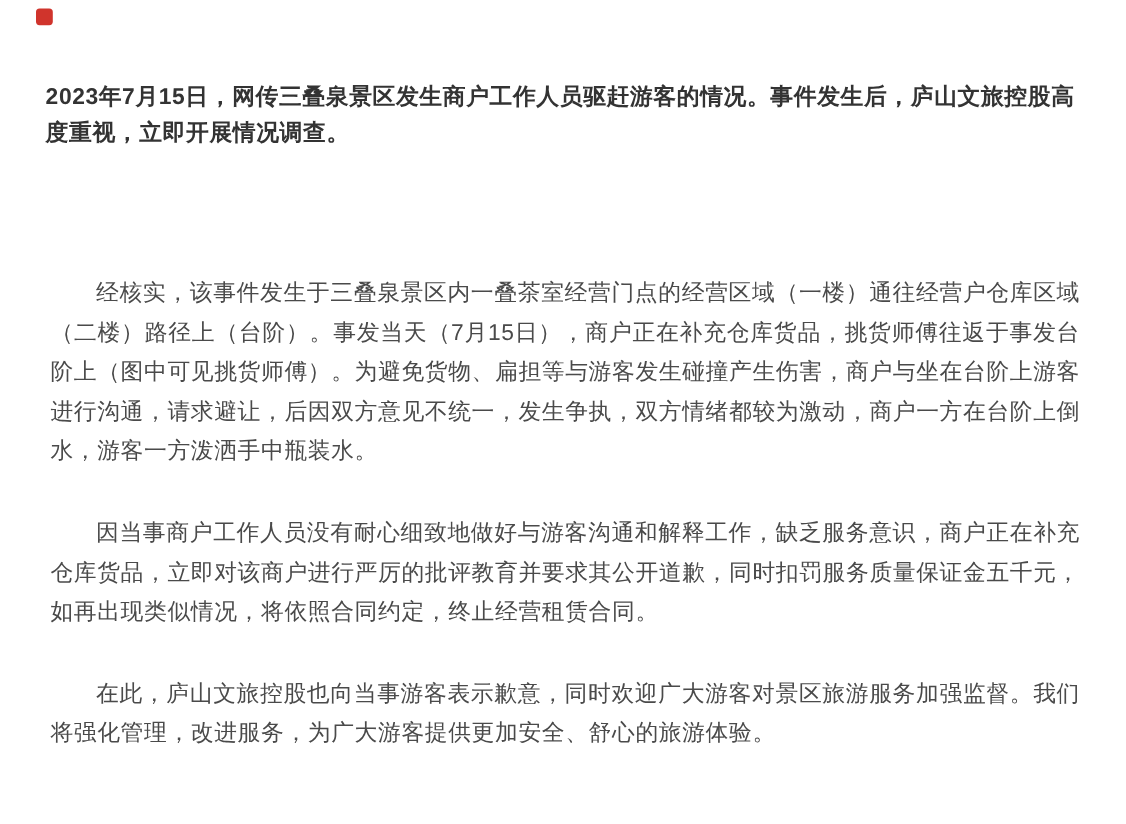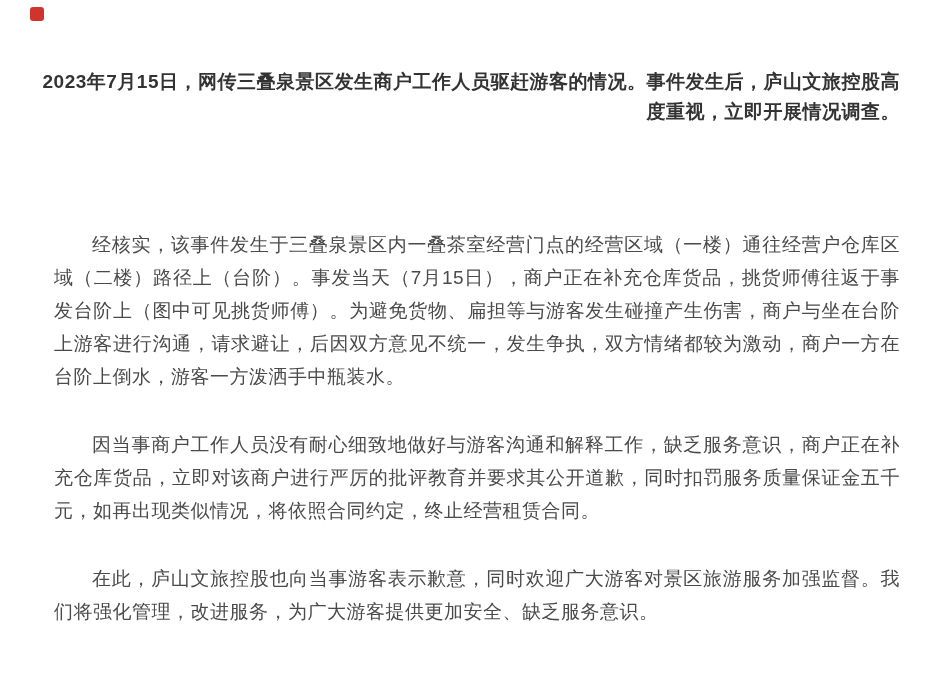--- a/index.html
+++ b/index.html
@@ -30,24 +30,24 @@
     right: 38px;
   }
   .headline {
     margin-top: 67px;
     margin-bottom: 101px;
     font-size: 19px;
     font-weight: bold;
     line-height: 30px;
     letter-spacing: 0.5px;
     color: #333333;
-    text-align: right;
+    text-align: left;
   }
   .body-paragraphs p {
-    margin: 0 0 35px 16px;
+    margin: 0 0 35px 4px;
     font-size: 19px;
     line-height: 33px;
     letter-spacing: 0.5px;
     color: #4a4a4a;
     text-align: justify;
     text-indent: 2em;
   }
   .body-paragraphs p:last-child {
     margin-bottom: 0;
   }
@@ -55,15 +55,15 @@
 </head>
 <body>
 
 <div class="red-mark"></div>
 
 <div class="article">
   <div class="headline">2023年7月15日，网传三叠泉景区发生商户工作人员驱赶游客的情况。事件发生后，庐山文旅控股高度重视，立即开展情况调查。</div>
   <div class="body-paragraphs">
       <p>经核实，该事件发生于三叠泉景区内一叠茶室经营门点的经营区域（一楼）通往经营户仓库区域（二楼）路径上（台阶）。事发当天（7月15日），商户正在补充仓库货品，挑货师傅往返于事发台阶上（图中可见挑货师傅）。为避免货物、扁担等与游客发生碰撞产生伤害，商户与坐在台阶上游客进行沟通，请求避让，后因双方意见不统一，发生争执，双方情绪都较为激动，商户一方在台阶上倒水，游客一方泼洒手中瓶装水。</p>
       <p>因当事商户工作人员没有耐心细致地做好与游客沟通和解释工作，缺乏服务意识，商户正在补充仓库货品，立即对该商户进行严厉的批评教育并要求其公开道歉，同时扣罚服务质量保证金五千元，如再出现类似情况，将依照合同约定，终止经营租赁合同。</p>
-      <p>在此，庐山文旅控股也向当事游客表示歉意，同时欢迎广大游客对景区旅游服务加强监督。我们将强化管理，改进服务，为广大游客提供更加安全、缺乏服务意识。</p>
+      <p>在此，庐山文旅控股也向当事游客表示歉意，同时欢迎广大游客对景区旅游服务加强监督。我们将强化管理，改进服务，为广大游客提供更加安全、舒心的旅游体验。</p>
     </div>
 </div>
 
 </body></html>

